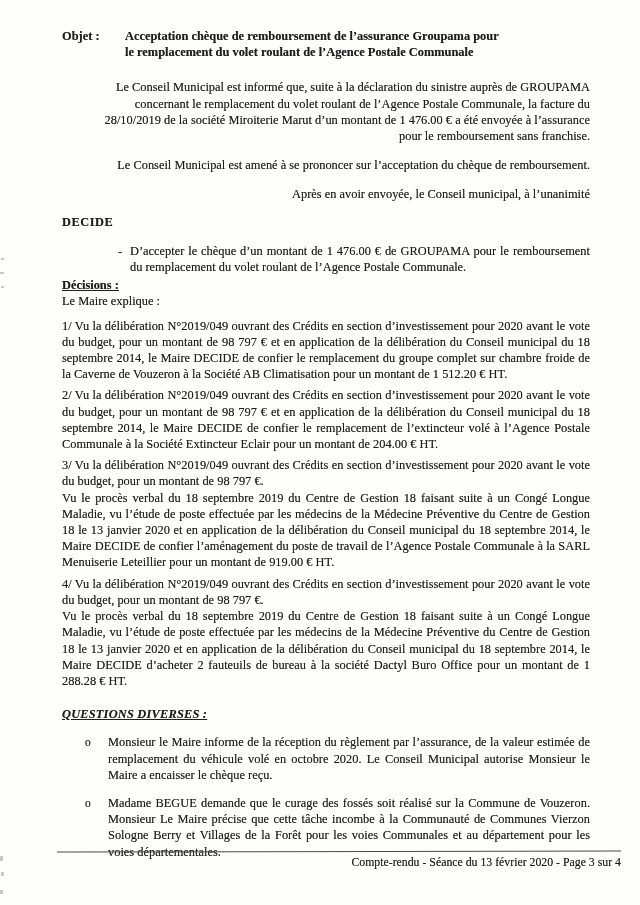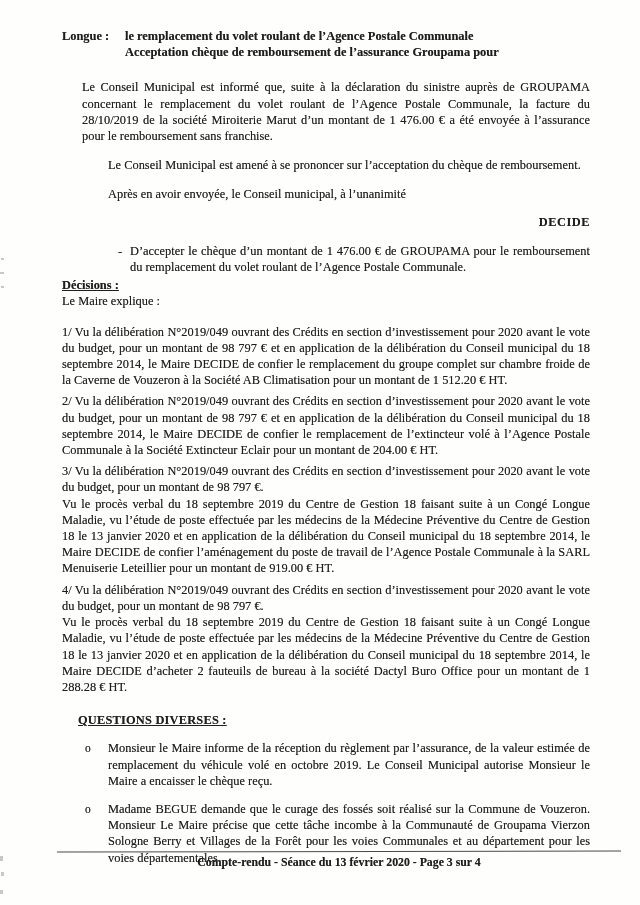--- a/index.html
+++ b/index.html
@@ -29,59 +29,59 @@
   .objet-row {
     display: flex;
     align-items: flex-start;
   }
   .objet-label {
     width: 63px;
     flex: 0 0 63px;
   }
   .objet-title { flex: 1; }
 
-  .indent { margin-left: 46px; }
+  .indent { margin-left: 46px; text-align: right; }
 
   .para-sinistre { margin-top: 19px; margin-left: 20px; }
   .para-prononcer { margin-top: 13px; }
   .para-delibere { margin-top: 13px; }
 
   .decide-heading {
     margin-top: 11px;
-    text-align: right;
+    text-align: left;
     letter-spacing: 0.5px;
   }
   .decide-item {
     display: flex;
     margin-top: 13px;
     margin-left: 56px;
     margin-right: 0;
   }
   .decide-dash {
     flex: 0 0 12px;
   }
 
   .section-heading {
     margin-top: 2px;
     text-decoration: underline;
   }
   .maire-intro { }
 
   .decision-item {
-    margin-top: 14px;
+    margin-top: 8px;
   }
   .decision-item + .decision-item {
     margin-top: 5px;
   }
 
   .qd-heading {
     margin-top: 17px;
+    font-style: italic;
     text-decoration: underline;
     letter-spacing: 0.2px;
-    margin-left: 16px;
   }
   .qd-item {
     display: flex;
     margin-top: 12px;
     margin-left: 23px;
   }
   .qd-marker {
     flex: 0 0 23px;
     font-size: 11.5px;
   }
@@ -91,48 +91,47 @@
     position: absolute;
     left: 57px;
     right: 19px;
     top: 851px;
   }
   .footer-rule {
     border-top: 1.3px solid #4a4a4a;
     transform: rotate(-0.12deg);
   }
   .footer-text {
-    text-align: center;
+    text-align: right;
     font-size: 11.8px;
     margin-top: 2px;
-    font-weight: bold;
   }
 
   .artifact {
     position: absolute;
     background: #9a9a9a;
     opacity: 0.55;
   }
   .a1 { left: 1px; top: 258px; width: 3px; height: 2px; }
   .a2 { left: 0;   top: 272px; width: 4px; height: 2px; }
   .a3 { left: 1px; top: 286px; width: 3px; height: 2px; }
   .a4 { left: 0;   top: 856px; width: 3px; height: 5px; }
   .a5 { left: 1px; top: 872px; width: 3px; height: 4px; }
   .a6 { left: 0;   top: 890px; width: 3px; height: 4px; }
 </style>
 </head>
 <body>
 
 <div class="page">
 
   <div class="objet-row block">
-    <span class="objet-label bold">Longue :</span>
+    <span class="objet-label bold">Objet :</span>
     <div class="objet-title bold">
+      <div>Acceptation chèque de remboursement de l’assurance Groupama pour</div>
       <div>le remplacement du volet roulant de l’Agence Postale Communale</div>
-      <div>Acceptation chèque de remboursement de l’assurance Groupama pour</div>
     </div>
   </div>
 
   <p class="indent just para-sinistre">Le Conseil Municipal est informé que, suite à la déclaration du sinistre auprès de GROUPAMA concernant le remplacement du volet roulant de l’Agence Postale Communale, la facture du 28/10/2019 de la société Miroiterie Marut d’un montant de 1 476.00 € a été envoyée à l’assurance pour le remboursement sans franchise.</p>
 
   <p class="indent para-prononcer">Le Conseil Municipal est amené à se prononcer sur l’acceptation du chèque de remboursement.</p>
 
   <p class="indent para-delibere">Après en avoir envoyée, le Conseil municipal, à l’unanimité</p>
 
   <div class="decide-heading bold">DECIDE</div>
@@ -150,26 +149,26 @@
   <p class="just prewrap decision-item">2/ Vu la délibération N°2019/049 ouvrant des Crédits en section d’investissement pour 2020 avant le vote du budget, pour un montant de 98 797 € et en application de la délibération du Conseil municipal du 18 septembre 2014, le Maire DECIDE de confier le remplacement de l’extincteur volé à l’Agence Postale Communale à la Société Extincteur Eclair pour un montant de 204.00 € HT.</p>
   <p class="just prewrap decision-item">3/ Vu la délibération N°2019/049 ouvrant des Crédits en section d’investissement pour 2020 avant le vote du budget, pour un montant de 98 797 €.
 Vu le procès verbal du 18 septembre 2019 du Centre de Gestion 18 faisant suite à un Congé Longue Maladie, vu l’étude de poste effectuée par les médecins de la Médecine Préventive du Centre de Gestion 18 le 13 janvier 2020 et en application de la délibération du Conseil municipal du 18 septembre 2014, le Maire DECIDE de confier l’aménagement du poste de travail de l’Agence Postale Communale à la SARL Menuiserie Leteillier pour un montant de 919.00 € HT.</p>
   <p class="just prewrap decision-item">4/ Vu la délibération N°2019/049 ouvrant des Crédits en section d’investissement pour 2020 avant le vote du budget, pour un montant de 98 797 €.
 Vu le procès verbal du 18 septembre 2019 du Centre de Gestion 18 faisant suite à un Congé Longue Maladie, vu l’étude de poste effectuée par les médecins de la Médecine Préventive du Centre de Gestion 18 le 13 janvier 2020 et en application de la délibération du Conseil municipal du 18 septembre 2014, le Maire DECIDE d’acheter 2 fauteuils de bureau à la société Dactyl Buro Office pour un montant de 1 288.28 € HT.</p>
 
   <div class="qd-heading bold">QUESTIONS DIVERSES :</div>
 
   <div class="qd-item">
     <span class="qd-marker">o</span>
-    <p class="qd-text just">Monsieur le Maire informe de la réception du règlement par l’assurance, de la valeur estimée de remplacement du véhicule volé en octobre 2019. Le Conseil Municipal autorise Monsieur le Maire a encaisser le chèque reçu.</p>
+    <p class="qd-text just">Monsieur le Maire informe de la réception du règlement par l’assurance, de la valeur estimée de remplacement du véhicule volé en octobre 2020. Le Conseil Municipal autorise Monsieur le Maire a encaisser le chèque reçu.</p>
   </div>
 
   <div class="qd-item">
     <span class="qd-marker">o</span>
-    <p class="qd-text just">Madame BEGUE demande que le curage des fossés soit réalisé sur la Commune de Vouzeron. Monsieur Le Maire précise que cette tâche incombe à la Communauté de Groupama Vierzon Sologne Berry et Villages de la Forêt pour les voies Communales et au département pour les voies départementales.</p>
+    <p class="qd-text just">Madame BEGUE demande que le curage des fossés soit réalisé sur la Commune de Vouzeron. Monsieur Le Maire précise que cette tâche incombe à la Communauté de Communes Vierzon Sologne Berry et Villages de la Forêt pour les voies Communales et au département pour les voies départementales.</p>
   </div>
 
   <div class="footer">
     <div class="footer-rule"></div>
     <div class="footer-text">Compte-rendu - Séance du 13 février 2020 - Page 3 sur 4</div>
   </div>
 
   <div class="artifact a1"></div>
   <div class="artifact a2"></div>
   <div class="artifact a3"></div>

